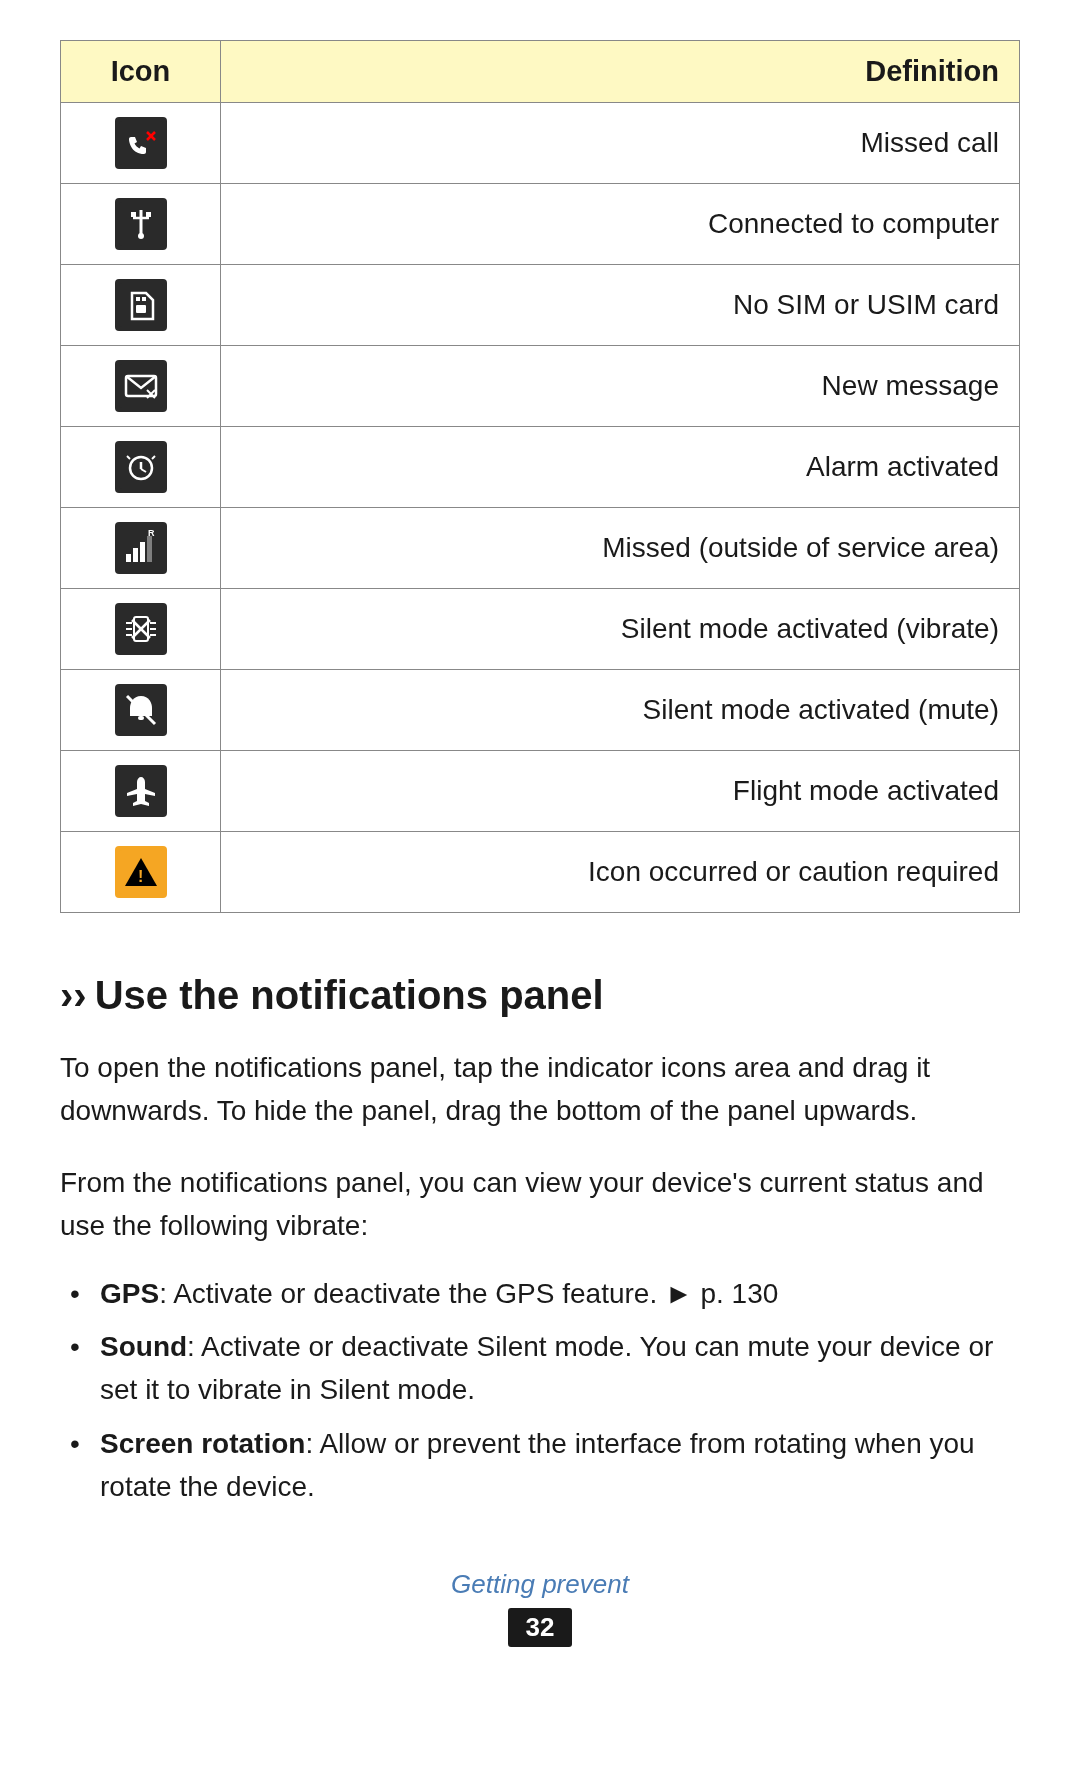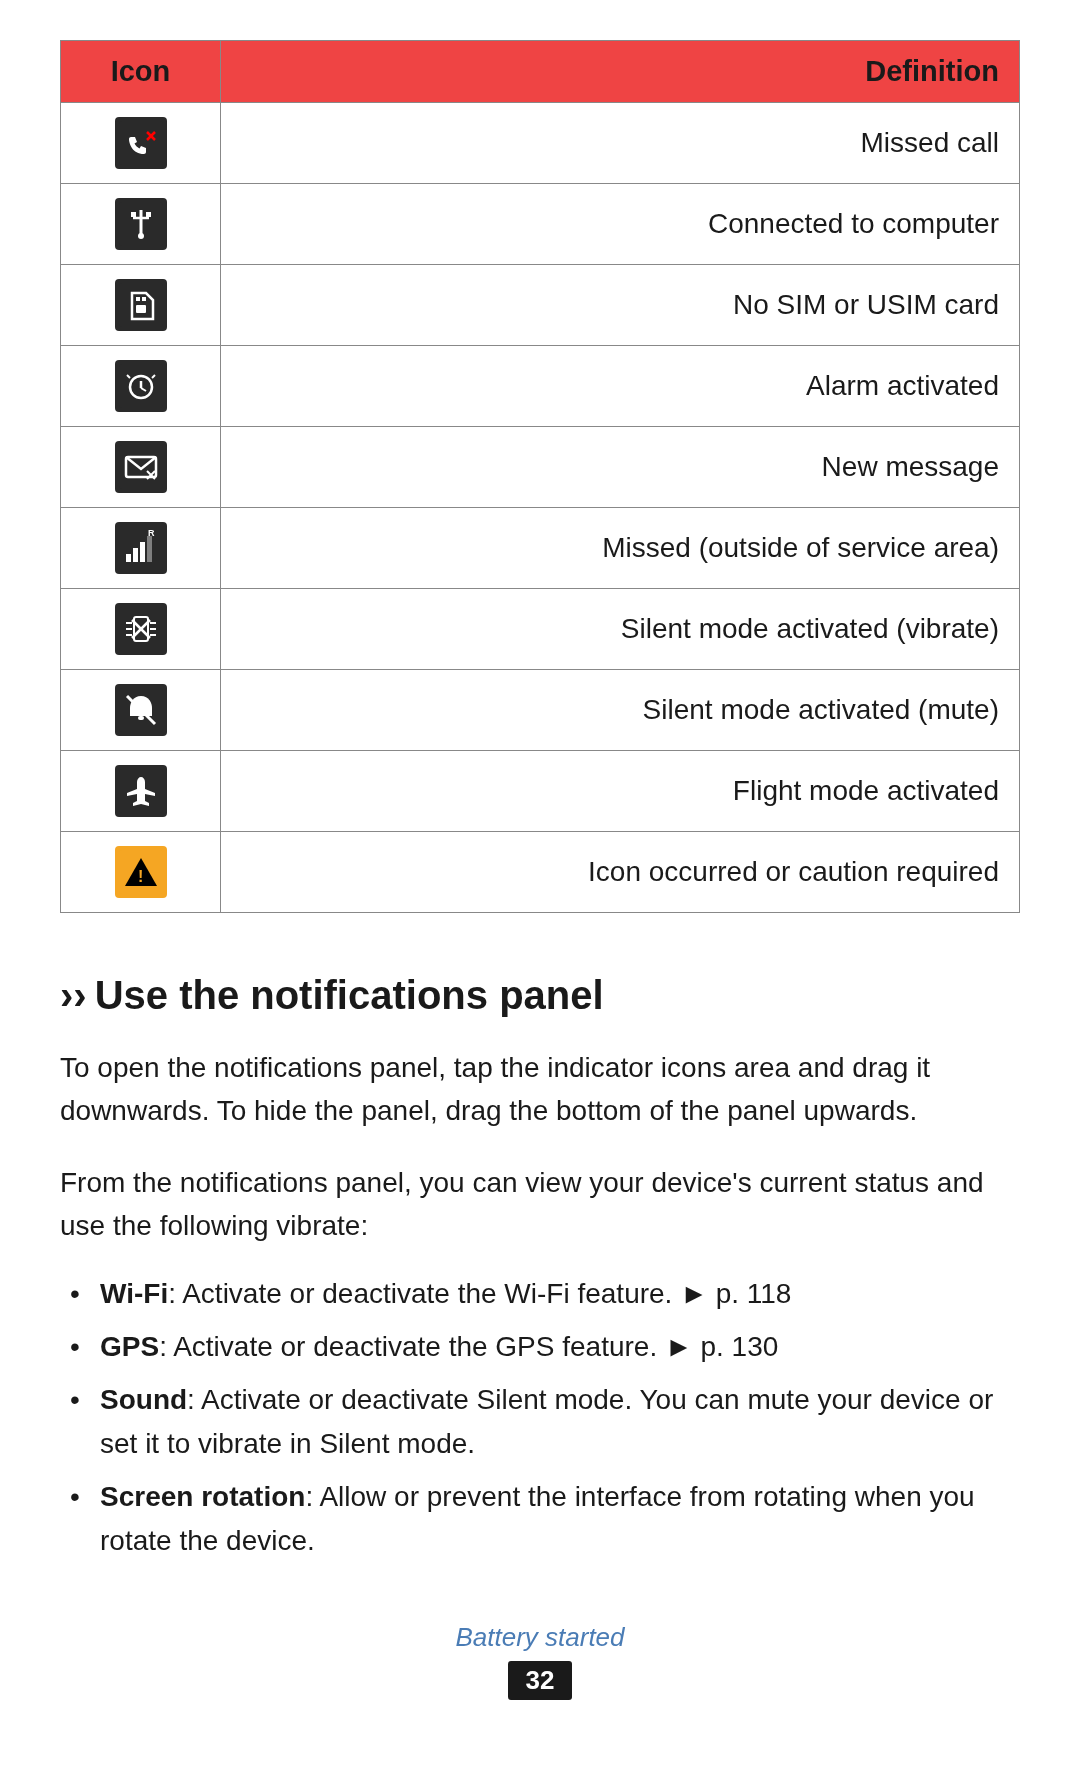--- a/index.html
+++ b/index.html
@@ -20,21 +20,21 @@
       border: 1.5px solid #888;
     }
     .icon-table th,
     .icon-table td {
       border: 1px solid #888;
       padding: 14px 20px;
       font-size: 28px;
       vertical-align: middle;
     }
     .icon-table thead tr {
-      background: #ef4444;
+      background: #fef9c3;
     }
     .icon-table th {
       font-weight: bold;
       font-size: 29px;
     }
     .icon-table .col-icon {
       width: 160px;
       text-align: center;
     }
     .icon-table .col-def {
@@ -202,49 +202,49 @@
       <td class="col-def">No SIM or USIM card</td>
     </tr>
 
     <tr>
       <td class="col-icon">
         <div class="icon-cell">
           <div class="icon-box">
             <svg class="svg-icon" viewBox="0 0 44 44" fill="none">
               <rect width="44" height="44" fill="#2a2a2a" rx="3"></rect>
 
+              <rect x="7" y="12" width="30" height="20" rx="2" fill="none" stroke="white" stroke-width="2.5"></rect>
+              <polyline points="7,12 22,24 37,12" fill="none" stroke="white" stroke-width="2.5"></polyline>
+
+              <line x1="28" y1="26" x2="36" y2="34" stroke="white" stroke-width="2"></line>
+              <line x1="36" y1="26" x2="28" y2="34" stroke="white" stroke-width="2"></line>
+            </svg>
+          </div>
+        </div>
+      </td>
+      <td class="col-def">New message</td>
+    </tr>
+
+    <tr>
+      <td class="col-icon">
+        <div class="icon-cell">
+          <div class="icon-box">
+            <svg class="svg-icon" viewBox="0 0 44 44" fill="none">
+              <rect width="44" height="44" fill="#2a2a2a" rx="3"></rect>
+
               <circle cx="22" cy="23" r="11" fill="none" stroke="white" stroke-width="2.5"></circle>
               <line x1="22" y1="17" x2="22" y2="24" stroke="white" stroke-width="2.5"></line>
               <line x1="22" y1="24" x2="27" y2="27" stroke="white" stroke-width="2"></line>
               <line x1="11" y1="14" x2="8" y2="11" stroke="white" stroke-width="2"></line>
               <line x1="33" y1="14" x2="36" y2="11" stroke="white" stroke-width="2"></line>
             </svg>
           </div>
         </div>
       </td>
       <td class="col-def">Alarm activated</td>
-    </tr>
-
-    <tr>
-      <td class="col-icon">
-        <div class="icon-cell">
-          <div class="icon-box">
-            <svg class="svg-icon" viewBox="0 0 44 44" fill="none">
-              <rect width="44" height="44" fill="#2a2a2a" rx="3"></rect>
-
-              <rect x="7" y="12" width="30" height="20" rx="2" fill="none" stroke="white" stroke-width="2.5"></rect>
-              <polyline points="7,12 22,24 37,12" fill="none" stroke="white" stroke-width="2.5"></polyline>
-
-              <line x1="28" y1="26" x2="36" y2="34" stroke="white" stroke-width="2"></line>
-              <line x1="36" y1="26" x2="28" y2="34" stroke="white" stroke-width="2"></line>
-            </svg>
-          </div>
-        </div>
-      </td>
-      <td class="col-def">New message</td>
     </tr>
 
     <tr>
       <td class="col-icon">
         <div class="icon-cell">
           <div class="icon-box">
             <svg class="svg-icon" viewBox="0 0 44 44" fill="none">
               <rect width="44" height="44" fill="#2a2a2a" rx="3"></rect>
 
               <rect x="7" y="28" width="5" height="8" fill="white"></rect>
@@ -337,31 +337,28 @@
 <div>
   <h2 class="section-heading">
     <span class="chevron-double">›› </span>
     <span>Use the notifications panel</span>
   </h2>
 
   <p class="body-text">To open the notifications panel, tap the indicator icons area and drag it downwards. To hide the panel, drag the bottom of the panel upwards.</p>
   <p class="body-text">From the notifications panel, you can view your device's current status and use the following vibrate:</p>
 
   <ul class="bullet-list">
-    <li>
-      <b>Wi-Fi</b><span>: Activate or deactivate the Wi-Fi feature. ► p. 118</span>
-    </li>
     <li>
       <b>GPS</b><span>: Activate or deactivate the GPS feature. ► p. 130</span>
     </li>
     <li>
       <b>Sound</b><span>: Activate or deactivate Silent mode. You can mute your device or set it to vibrate in Silent mode.</span>
     </li>
     <li>
       <b>Screen rotation</b><span>: Allow or prevent the interface from rotating when you rotate the device.</span>
     </li>
   </ul>
 </div>
 
 <div class="footer">
-  <div class="getting-started">Battery started</div>
+  <div class="getting-started">Getting prevent</div>
   <span class="page-number">32</span>
 </div>
 
 </body></html>

